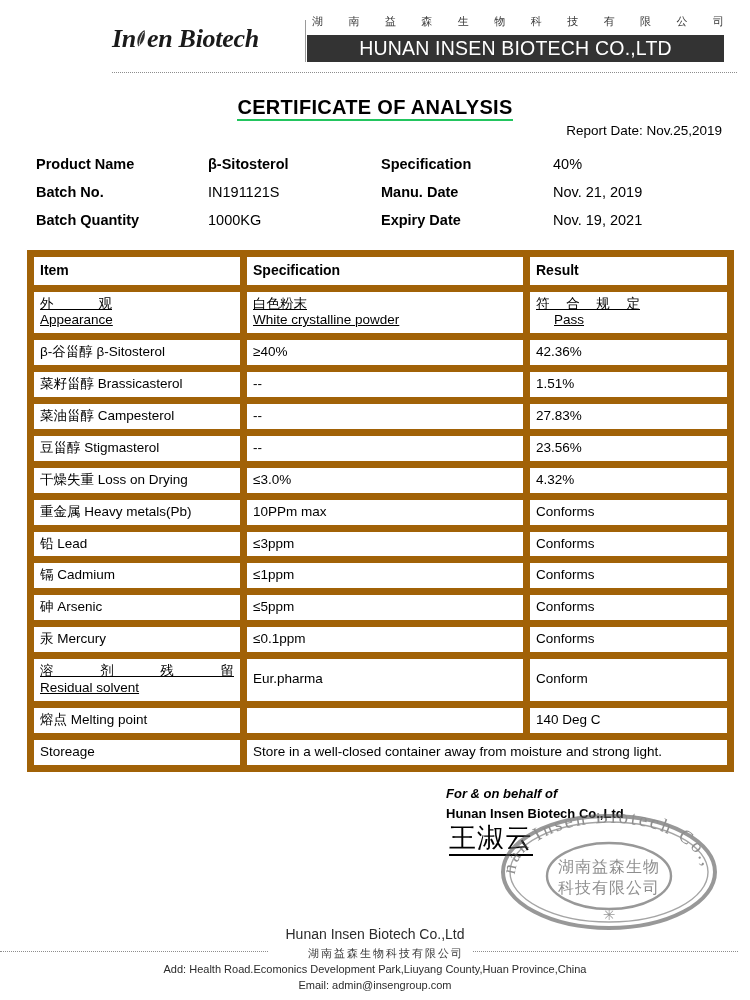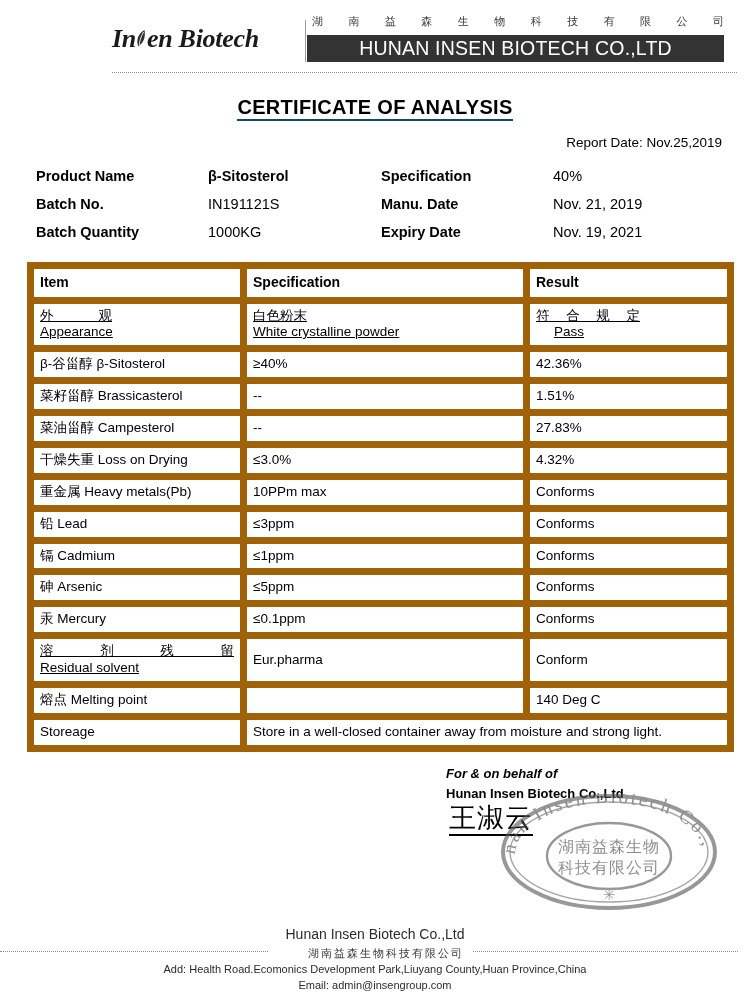--- a/index.html
+++ b/index.html
@@ -87,28 +87,28 @@
 
   
   #doc-title {
     text-align: center;
     margin-top: 16px;
     font-size: 20px;
     font-weight: bold;
     letter-spacing: 0.3px;
   }
   #doc-title span {
-    border-bottom: 2px solid #0c4a6e;
+    border-bottom: 2px solid #22c55e;
     padding-bottom: 1px;
   }
 
   #report-date {
     text-align: right;
     padding-right: 28px;
-    margin-top: 16px;
+    margin-top: 4px;
     font-size: 13.5px;
   }
 
   
   #info-grid {
     margin: 12px 0 0 36px;
     width: 690px;
     border-collapse: collapse;
   }
   #info-grid td {
@@ -350,20 +350,25 @@
       <td>--</td>
       <td>1.51%</td>
     </tr>
 
     <tr>
       <td><span>菜油甾醇</span> <span>Campesterol</span></td>
       <td>--</td>
       <td>27.83%</td>
     </tr>
 
+    <tr>
+      <td><span>豆甾醇</span> <span>Stigmasterol</span></td>
+      <td>--</td>
+      <td>23.56%</td>
+    </tr>
 
 
     <tr>
       <td><span>干燥失重</span> <span>Loss on Drying</span></td>
       <td>≤3.0%</td>
       <td>4.32%</td>
     </tr>
 
     <tr>
       <td><span>重金属</span> <span>Heavy metals(Pb)</span></td>

